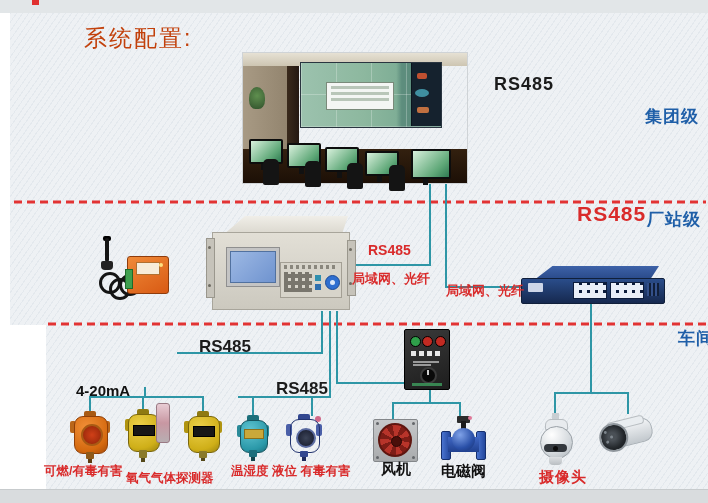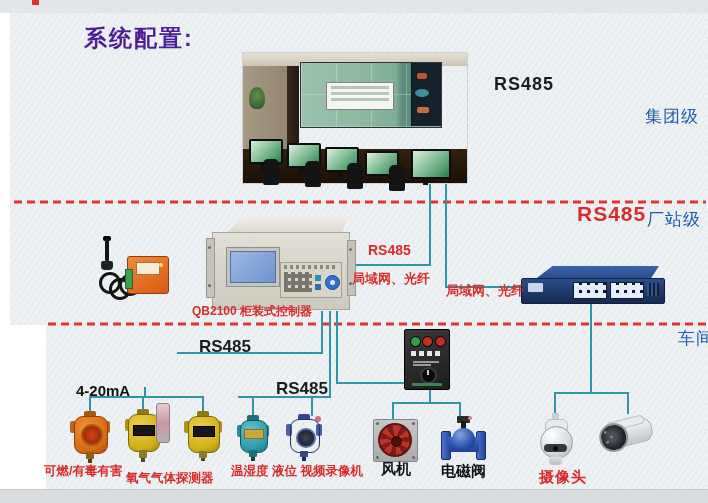--- a/index.html
+++ b/index.html
@@ -15,22 +15,22 @@
   .bottom-strip{left:0;top:489px;width:708px;height:14px;background:#d9dcde;border-top:1px solid #c7cbcd;}
   .slide{
     left:10px;top:13px;width:698px;height:476px;
     background-color:#eef1f4;
     background-image:repeating-linear-gradient(125deg, rgba(185,198,210,0.20) 0 1px, transparent 1px 5px);
   }
   .white-wedge{left:10px;top:325px;width:36px;height:164px;background:#fff;}
 
   
   .lbl{white-space:nowrap;line-height:1.1;}
-  .title{font-size:23px;font-weight:bold;color:#4c1d95;letter-spacing:2px;}
-  .tier{font-size:17px;font-weight:normal;color:#1f5fa8;letter-spacing:1px;}
+  .title{font-size:23px;font-weight:normal;color:#c2410c;letter-spacing:2px;}
+  .tier{font-size:17px;font-weight:bold;color:#1f5fa8;letter-spacing:1px;}
   .red-big{font-size:21px;font-weight:bold;color:#d92b2b;letter-spacing:1px;}
   .red-sm{font-size:13px;font-weight:bold;color:#d92b2b;}
   .red-md{font-size:14px;font-weight:bold;color:#d92b2b;}
   .blk-md{font-size:17px;font-weight:bold;color:#1b1b1b;}
   .blk-top{font-size:18px;font-weight:bold;color:#1b1b1b;letter-spacing:1px;}
   .dev-lbl{font-size:15px;font-weight:bold;color:#111;}
   .det-lbl{font-size:12.5px;font-weight:bold;color:#d92b2b;text-align:right;}
   .qb-lbl{font-size:12px;font-weight:bold;color:#d92b2b;}
   .rec-lbl{font-size:16px;font-weight:bold;color:#111;letter-spacing:1px;}
   .cam-lbl{font-size:15px;font-weight:bold;color:#d92b2b;letter-spacing:1px;}
@@ -377,29 +377,28 @@
   <div class="abs lbl blk-top" style="left:494px;top:75px;">RS485</div>
   <div class="abs lbl tier" style="left:645px;top:108px;">集团级</div>
 
   <div class="abs lbl red-big" style="left:577px;top:202px;">RS485</div>
   <div class="abs lbl tier" style="left:647px;top:211px;">厂站级</div>
 
   <div class="abs lbl red-md" style="left:368px;top:243px;">RS485</div>
   <div class="abs lbl red-sm" style="left:352px;top:272px;">局域网、光纤</div>
   <div class="abs lbl red-sm" style="left:446px;top:284px;">局域网、光纤</div>
 
-  <div class="abs lbl qb-lbl" style="left:192px;top:305px;">QB2100 柜装式控制器</div>
 
   <div class="abs lbl blk-md" style="left:199px;top:338px;">RS485</div>
   <div class="abs lbl dev-lbl" style="left:76px;top:383px;">4-20mA</div>
   <div class="abs lbl blk-md" style="left:276px;top:380px;">RS485</div>
 
   <div class="abs lbl det-lbl" style="left:44px;top:465px;">可燃/有毒有害</div>
   <div class="abs lbl det-lbl" style="left:126px;top:472px;">氧气气体探测器</div>
-  <div class="abs lbl det-lbl" style="left:231px;top:465px;">温湿度 液位 视频录像机</div>
+  <div class="abs lbl det-lbl" style="left:231px;top:465px;">温湿度 液位 有毒有害</div>
 
   <div class="abs lbl dev-lbl" style="left:381px;top:461px;">风机</div>
   <div class="abs lbl dev-lbl" style="left:441px;top:463px;">电磁阀</div>
   <div class="abs lbl cam-lbl" style="left:539px;top:469px;">摄像头</div>
 
   <div class="abs lbl tier" style="left:678px;top:330px;">车间级</div>
 
 </div>
 
 </body></html>

